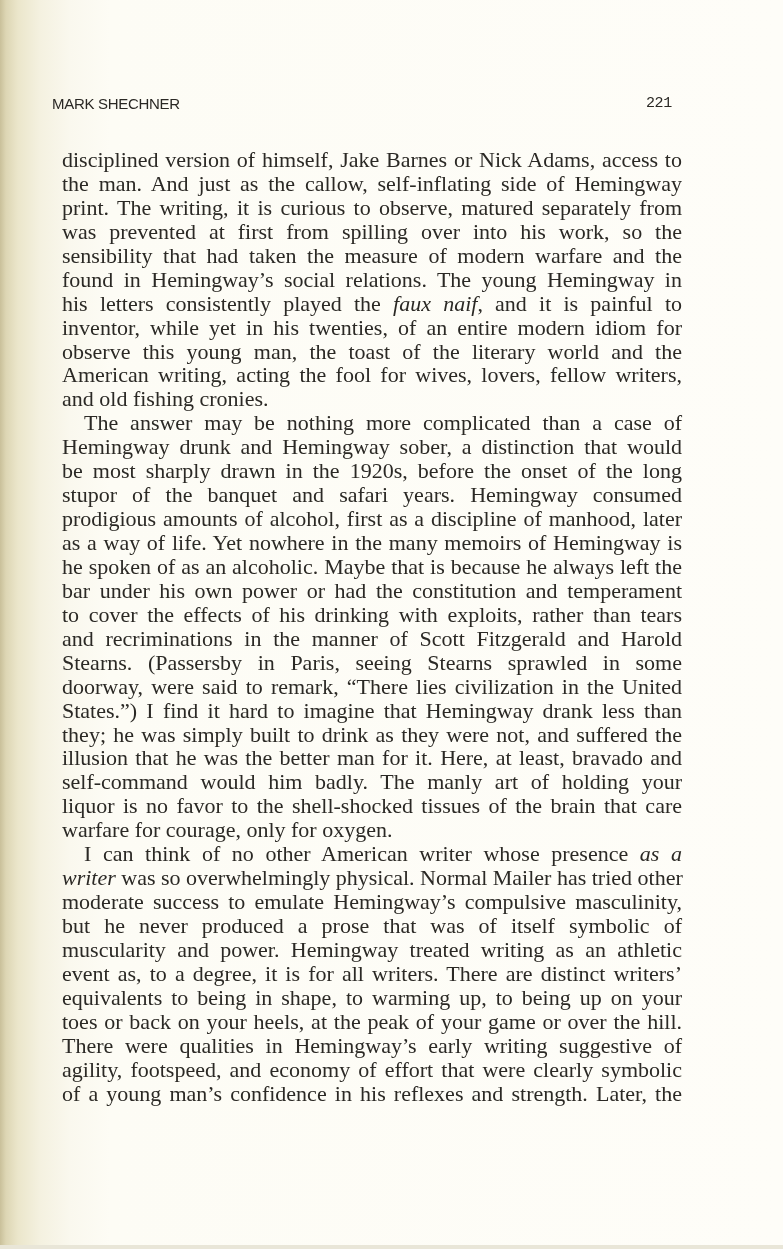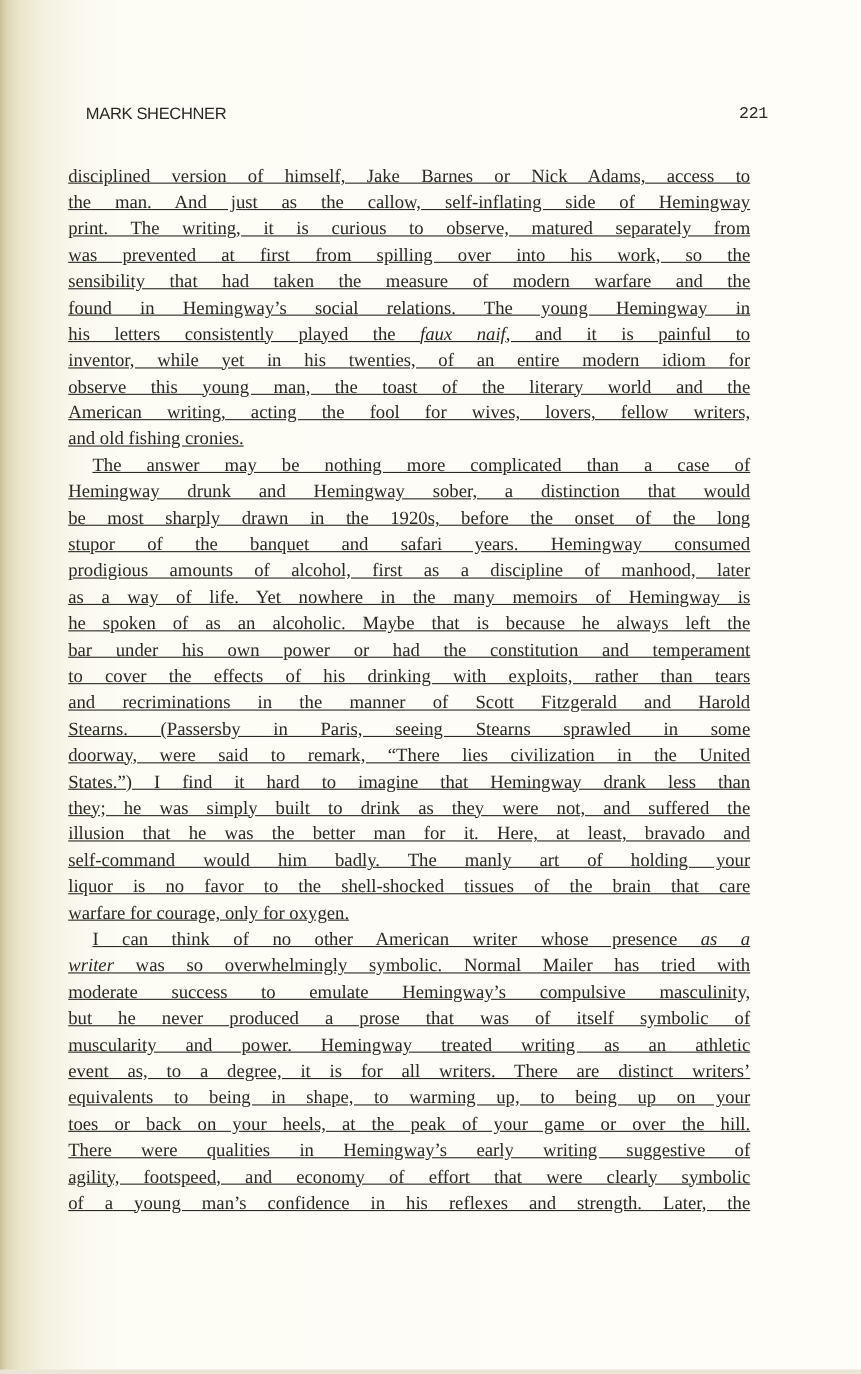--- a/index.html
+++ b/index.html
@@ -29,21 +29,21 @@
     }
     .bottom-shade {
       position: absolute;
       left: 0; bottom: 0;
       width: 783px;
       height: 4px;
       background: #e9e6d8;
     }
     .running-head {
       position: absolute;
-      left: 78px;
+      left: 52px;
       top: 95px;
       width: 620px;
       height: 22px;
       font-family: "Liberation Sans", sans-serif;
       font-size: 15px;
       letter-spacing: -0.3px;
       color: #2a2824;
       text-align: center;
     }
     .running-head .author {
@@ -53,24 +53,23 @@
     .running-head .folio {
       position: absolute;
       right: 0; top: 0; font-family: Liberation Mono, monospace;
     }
     .body-text {
       position: absolute;
       left: 62px;
       top: 148px;
       width: 620px;
       font-family: "Liberation Serif", serif;
-      font-size: 17px;
+      font-size: 22px;
       line-height: 23.95px;
       color: #2b2925;
-      text-decoration: underline;
     }
     .line {
       display: block;
       white-space: nowrap;
       text-align: justify;
       text-align-last: justify;
       height: 23.95px;
     }
     .line.last {
       text-align-last: left;
@@ -120,21 +119,21 @@
         <span class="line"><span>doorway, were said to remark, “There lies civilization in the United</span></span>
         <span class="line"><span>States.”) I find it hard to imagine that Hemingway drank less than</span></span>
         <span class="line"><span>they; he was simply built to drink as they were not, and suffered the</span></span>
         <span class="line"><span>illusion that he was the better man for it. Here, at least, bravado and</span></span>
         <span class="line"><span>self-command would him badly. The manly art of holding your</span></span>
         <span class="line"><span>liquor is no favor to the shell-shocked tissues of the brain that care</span></span>
         <span class="line last"><span>warfare for courage, only for oxygen.</span></span>
       </div>
       <div>
         <span class="line indent"><span>I can think of no other American writer whose presence </span><i>as a</i></span>
-        <span class="line"><i>writer</i><span> was so overwhelmingly symbolic. Normal Mailer has tried with</span></span>
+        <span class="line"><i>writer</i><span> was so overwhelmingly physical. Normal Mailer has tried other</span></span>
         <span class="line"><span>moderate success to emulate Hemingway’s compulsive masculinity,</span></span>
         <span class="line"><span>but he never produced a prose that was of itself symbolic of</span></span>
         <span class="line"><span>muscularity and power. Hemingway treated writing as an athletic</span></span>
         <span class="line"><span>event as, to a degree, it is for all writers. There are distinct writers’</span></span>
         <span class="line"><span>equivalents to being in shape, to warming up, to being up on your</span></span>
         <span class="line"><span>toes or back on your heels, at the peak of your game or over the hill.</span></span>
         <span class="line"><span>There were qualities in Hemingway’s early writing suggestive of</span></span>
         <span class="line"><span>agility, footspeed, and economy of effort that were clearly symbolic</span></span>
         <span class="line"><span>of a young man’s confidence in his reflexes and strength. Later, the</span></span>
       </div>

